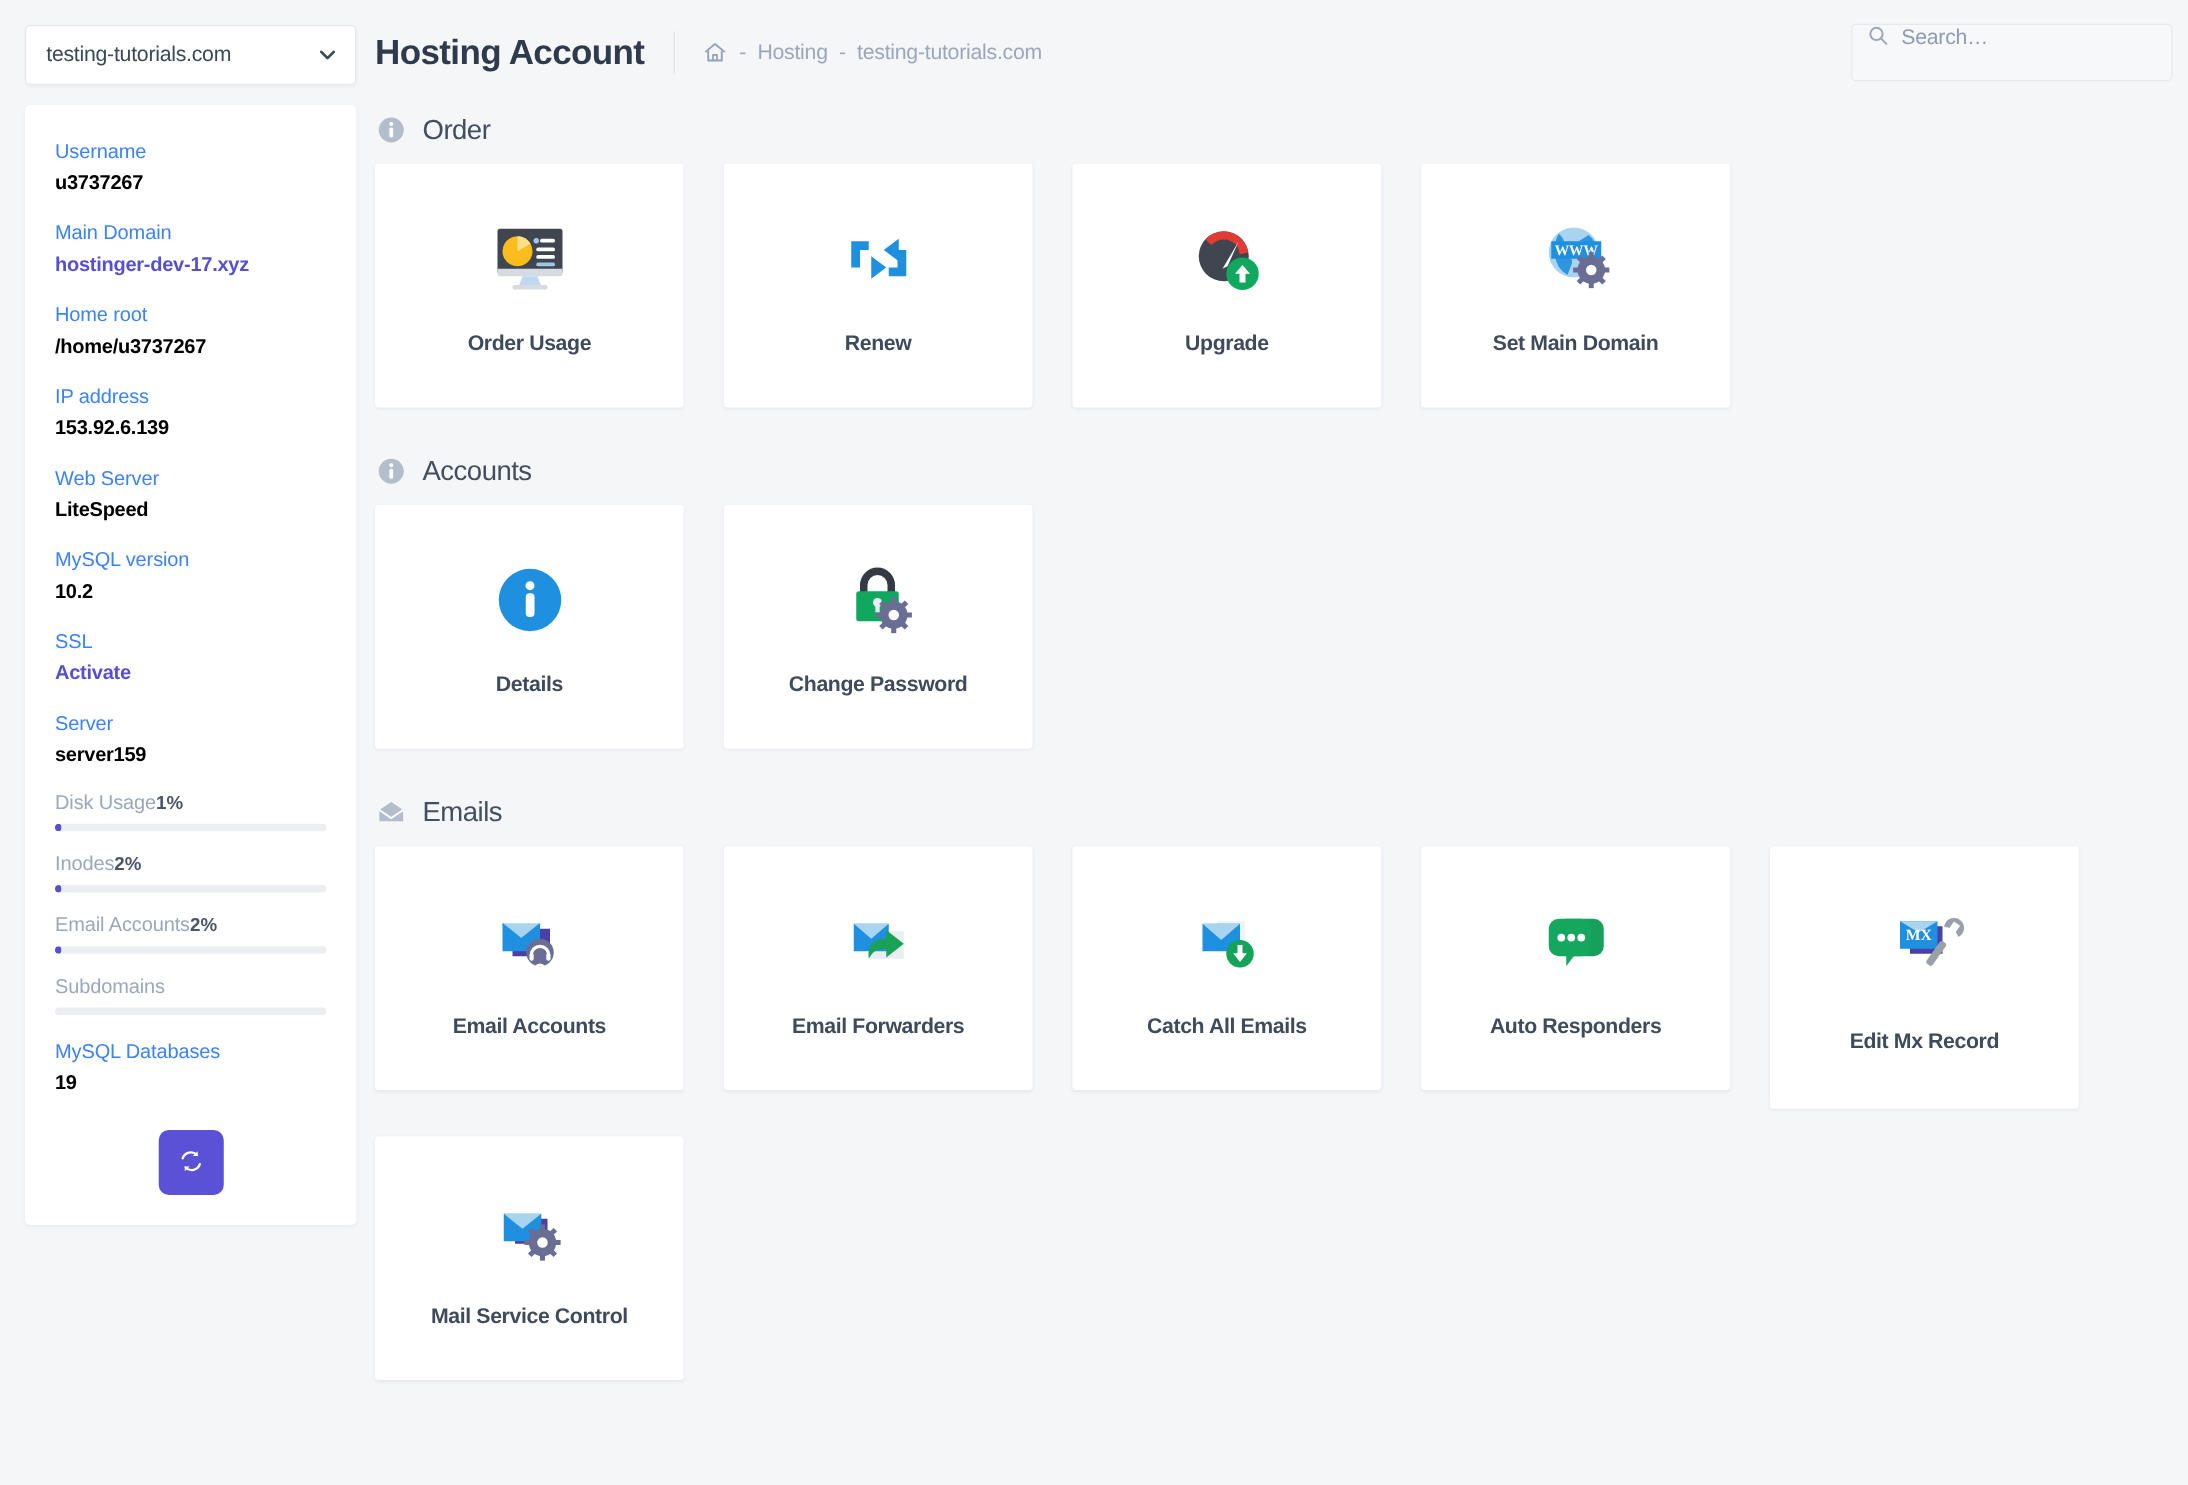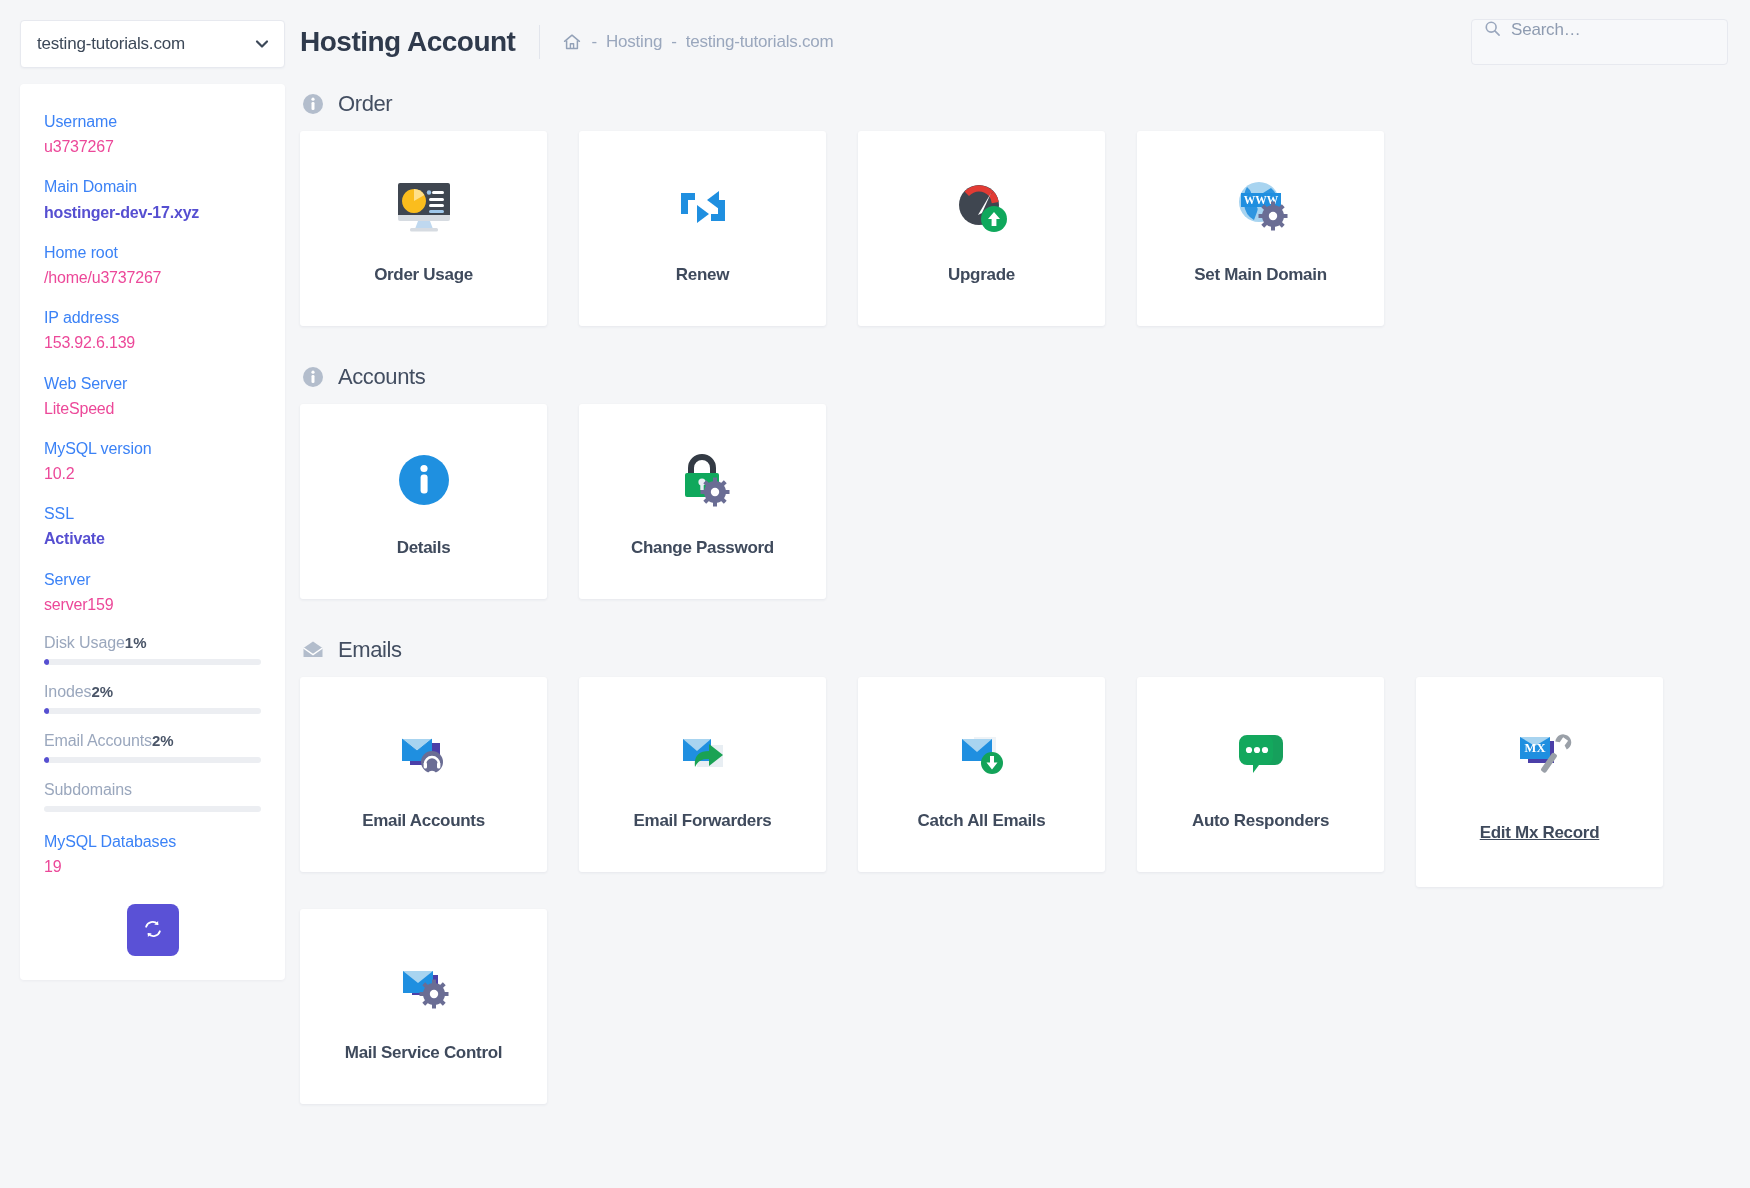--- a/index.html
+++ b/index.html
@@ -56,22 +56,22 @@
   .field { margin-bottom: 17px; }
   .field:last-of-type { margin-bottom: 0; }
   .flabel {
     font-size: 16px;
     color: #3b82f6;
     letter-spacing: -0.1px;
     line-height: 1.45;
   }
   .fvalue {
     font-size: 16px;
-    font-weight: normal;
-    color: #ec4899;
+    font-weight: bold;
+    color: #000000;
     letter-spacing: -0.2px;
     line-height: 1.45;
     margin-top: 2px;
     word-break: break-all;
   }
   .fvalue.link { color: #564fd1; font-weight: bold; }
 
   .meter { margin-bottom: 18px; }
   .meter-top {
     display: flex;
@@ -114,21 +114,21 @@
     display: flex;
     align-items: center;
     justify-content: center;
     cursor: pointer;
   }
 
   
   #main {
     flex: 1 1 auto;
     height: 1188px;
-    padding: 0 22px 0 15px;
+    padding: 0 12px 0 15px;
     overflow: hidden;
   }
   .topbar {
     height: 75px;
     display: flex;
     align-items: center;
     padding-top: 8px;
   }
   .page-title {
     font-size: 28px;
@@ -227,21 +227,21 @@
   .card .clabel {
     margin-top: 22px;
     font-size: 17px;
     font-weight: bold;
     color: #3f4a5c;
     letter-spacing: -0.3px;
     text-align: center;
     padding: 0 8px;
   }
   .card.tall { height: 210px; }
-  .card.tall .clabel { margin-top: 34px; text-decoration: underline; }
+  .card.tall .clabel { margin-top: 34px; }
 </style>
 </head>
 <body>
 
 <aside id="sidebar">
 
   <div class="domain-select">
     <span class="dsname">testing-tutorials.com</span>
     <span class="chev">
       <svg viewBox="0 0 16 16" width="16" height="16">

